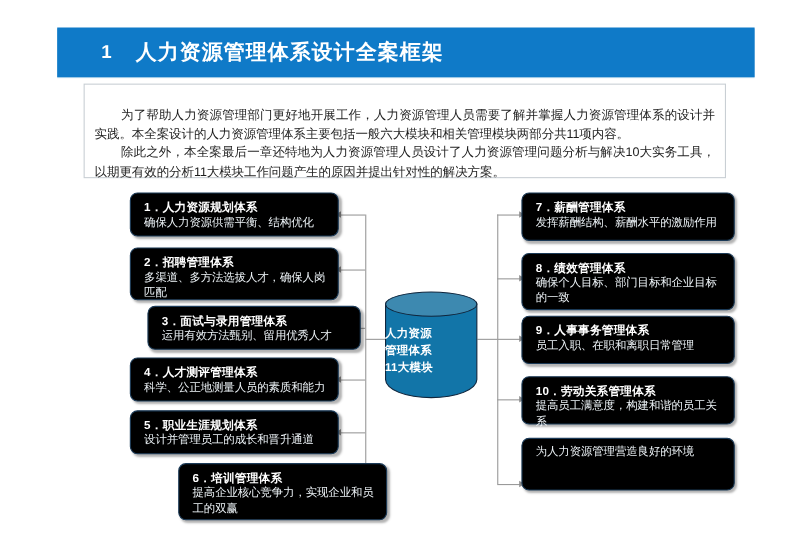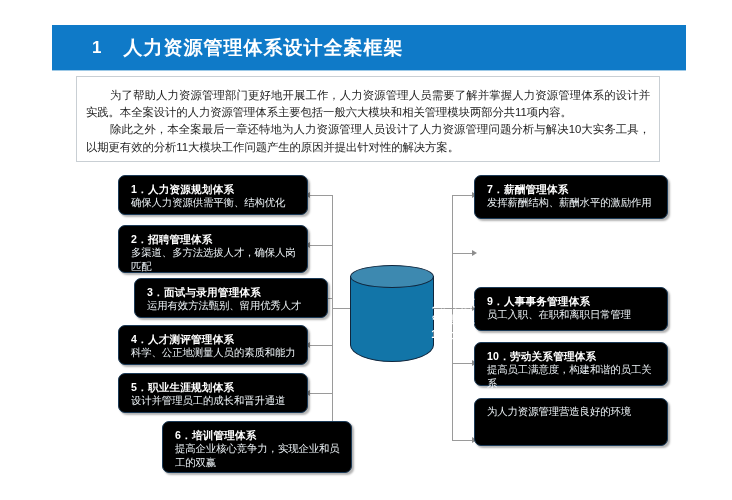--- a/index.html
+++ b/index.html
@@ -54,21 +54,21 @@
   
   #intro-box {
     position: absolute;
     left: 76px;
     top: 76px;
     width: 584px;
     height: 86px;
     border: 1px solid #c9cfd4;
     background: #ffffff;
     box-sizing: border-box;
-    padding: 10px 9px 4px 9px;
+    padding: 20px 9px 4px 9px;
   }
   .intro-para {
     margin: 0;
     font-size: 11.4px;
     line-height: 17.2px;
     color: #1d1d1d;
     text-indent: 24px;
     text-align: justify;
     letter-spacing: -0.1px;
   }
@@ -125,27 +125,26 @@
     background: #3d89b0;
     border: 1.8px solid #10263d;
     border-radius: 50%;
     box-sizing: border-box;
   }
   #cyl-label {
     position: absolute;
     left: 0;
     top: 31px;
     width: 77px;
-    text-align: right;
+    text-align: left;
     color: #ffffff;
     font-size: 10.4px;
     font-weight: bold;
     line-height: 15.5px;
     letter-spacing: 0.3px;
-    padding-left: 48px;
   }
 
   
   .conn {
     position: absolute;
     background: #9a9a9a;
   }
   .conn-h { height: 1px; }
   .conn-v { width: 1px; }
   .arrow {
@@ -240,20 +239,24 @@
   <div class="mod-box" style="left:118px; top:421px; width:190px; height:52px;margin-left:44px;">
     <p class="mod-title">6．培训管理体系</p>
     <p class="mod-desc">提高企业核心竞争力，实现企业和员工的双赢</p>
   </div>
 
   <div class="mod-box" style="left:474px; top:175px; width:194px; height:44px;">
     <p class="mod-title">7．薪酬管理体系</p>
     <p class="mod-desc">发挥薪酬结构、薪酬水平的激励作用</p>
   </div>
 
+  <div class="mod-box" style="left:474px; top:230px; width:194px; height:52px;">
+    <p class="mod-title">8．绩效管理体系</p>
+    <p class="mod-desc">确保个人目标、部门目标和企业目标的一致</p>
+  </div>
 
   <div class="mod-box" style="left:474px; top:287px; width:194px; height:44px;">
     <p class="mod-title">9．人事事务管理体系</p>
     <p class="mod-desc">员工入职、在职和离职日常管理</p>
   </div>
 
   <div class="mod-box" style="left:474px; top:342px; width:194px; height:44px;">
     <p class="mod-title">10．劳动关系管理体系</p>
     <p class="mod-desc">提高员工满意度，构建和谐的员工关系</p>
   </div>

